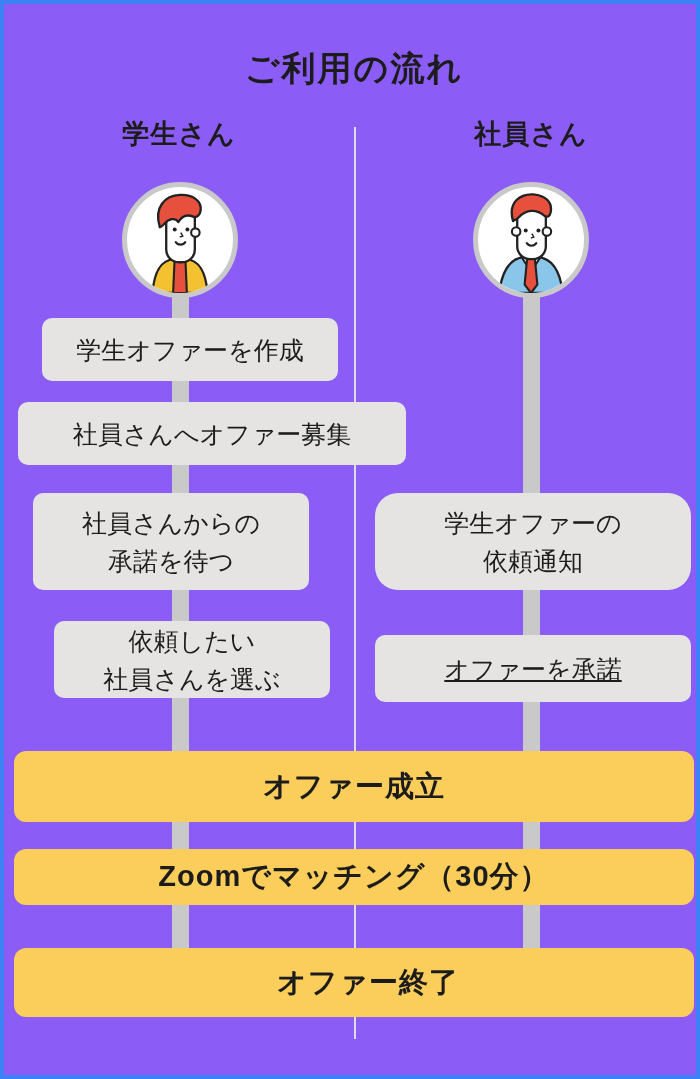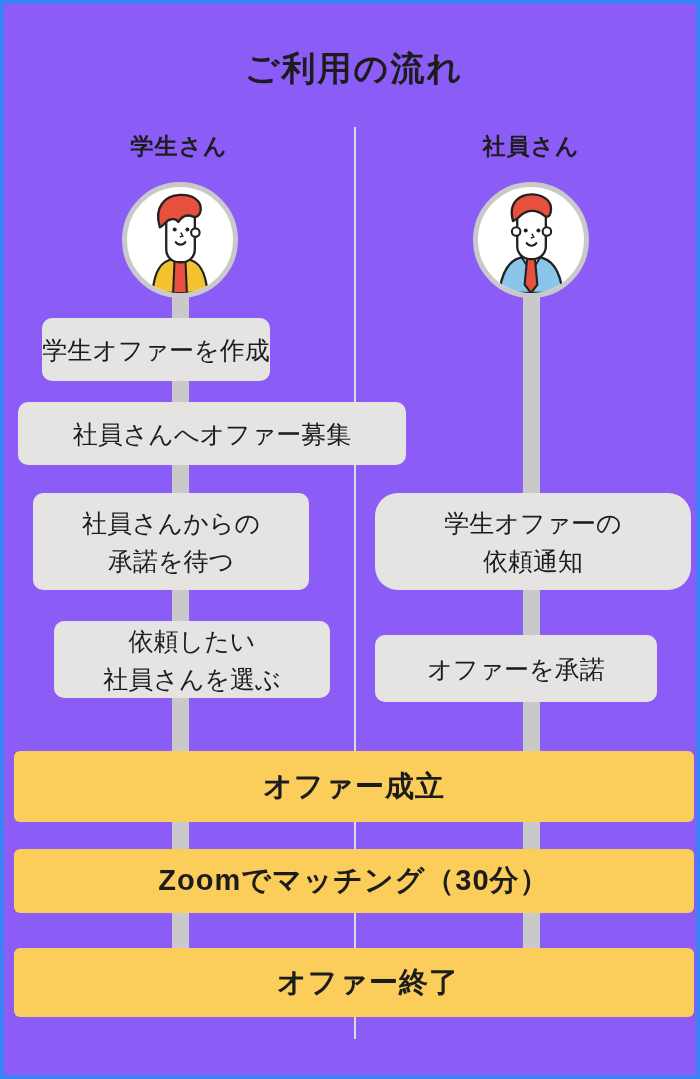--- a/index.html
+++ b/index.html
@@ -25,24 +25,23 @@
     text-align: center;
     font-size: 34px;
     font-weight: 700;
     letter-spacing: 2px;
   }
   .col-header {
     position: absolute;
     top: 112px;
     width: 350px;
     text-align: center;
-    font-size: 23px;
+    font-size: 27px;
     font-weight: 700;
     letter-spacing: 1px;
-    margin-top: 15px;
   }
   .col-header.left  { left: 0; }
   .col-header.right { left: 352px; }
 
   .divider {
     position: absolute;
     left: 350px; top: 123px;
     width: 2px; height: 912px;
     background: #dcdcdc;
   }
@@ -79,46 +78,46 @@
     align-items: center;
     justify-content: center;
     text-align: center;
     font-size: 25px;
     font-weight: 500;
     line-height: 38px;
     white-space: pre-line;
     z-index: 1;
   }
   
-  .box-l1 { left: 38px;  top: 314px; width: 228px; height: 63px; }
+  .box-l1 { left: 38px;  top: 314px; width: 296px; height: 63px; }
   .box-l2 { left: 14px;  top: 398px; width: 388px; height: 63px; }
   .box-l3 { left: 29px;  top: 489px; width: 276px; height: 97px; }
   .box-l4 { left: 38px;  top: 617px; width: 276px; height: 77px; margin-left: 12px; }
   
   .box-r1 { left: 371px; top: 489px; width: 316px; height: 97px; border-radius: 23px; }
-  .box-r2 { left: 371px; top: 631px; width: 282px; height: 67px; }
+  .box-r2 { left: 371px; top: 631px; width: 316px; height: 67px; text-decoration: underline; }
 
   .shared-box {
     position: absolute;
     left: 10px;
     width: 680px;
     box-sizing: border-box;
     background: #fbcd5a;
-    border-radius: 6px;
+    border-radius: 12px;
     display: flex;
     align-items: center;
     justify-content: center;
     text-align: center;
     font-size: 29px;
     font-weight: 700;
     letter-spacing: 1px;
     z-index: 1;
   }
   .box-y1 { top: 747px; height: 71px; }
-  .box-y2 { top: 845px; height: 64px; }
+  .box-y2 { top: 845px; height: 56px; }
   .box-y3 { top: 944px; height: 69px; padding-left: 28px; }
 </style>
 </head>
 <body>
 
 <div class="canvas">
 
   <div class="title">ご利用の流れ</div>
 
   <div class="col-header left">学生さん</div>

